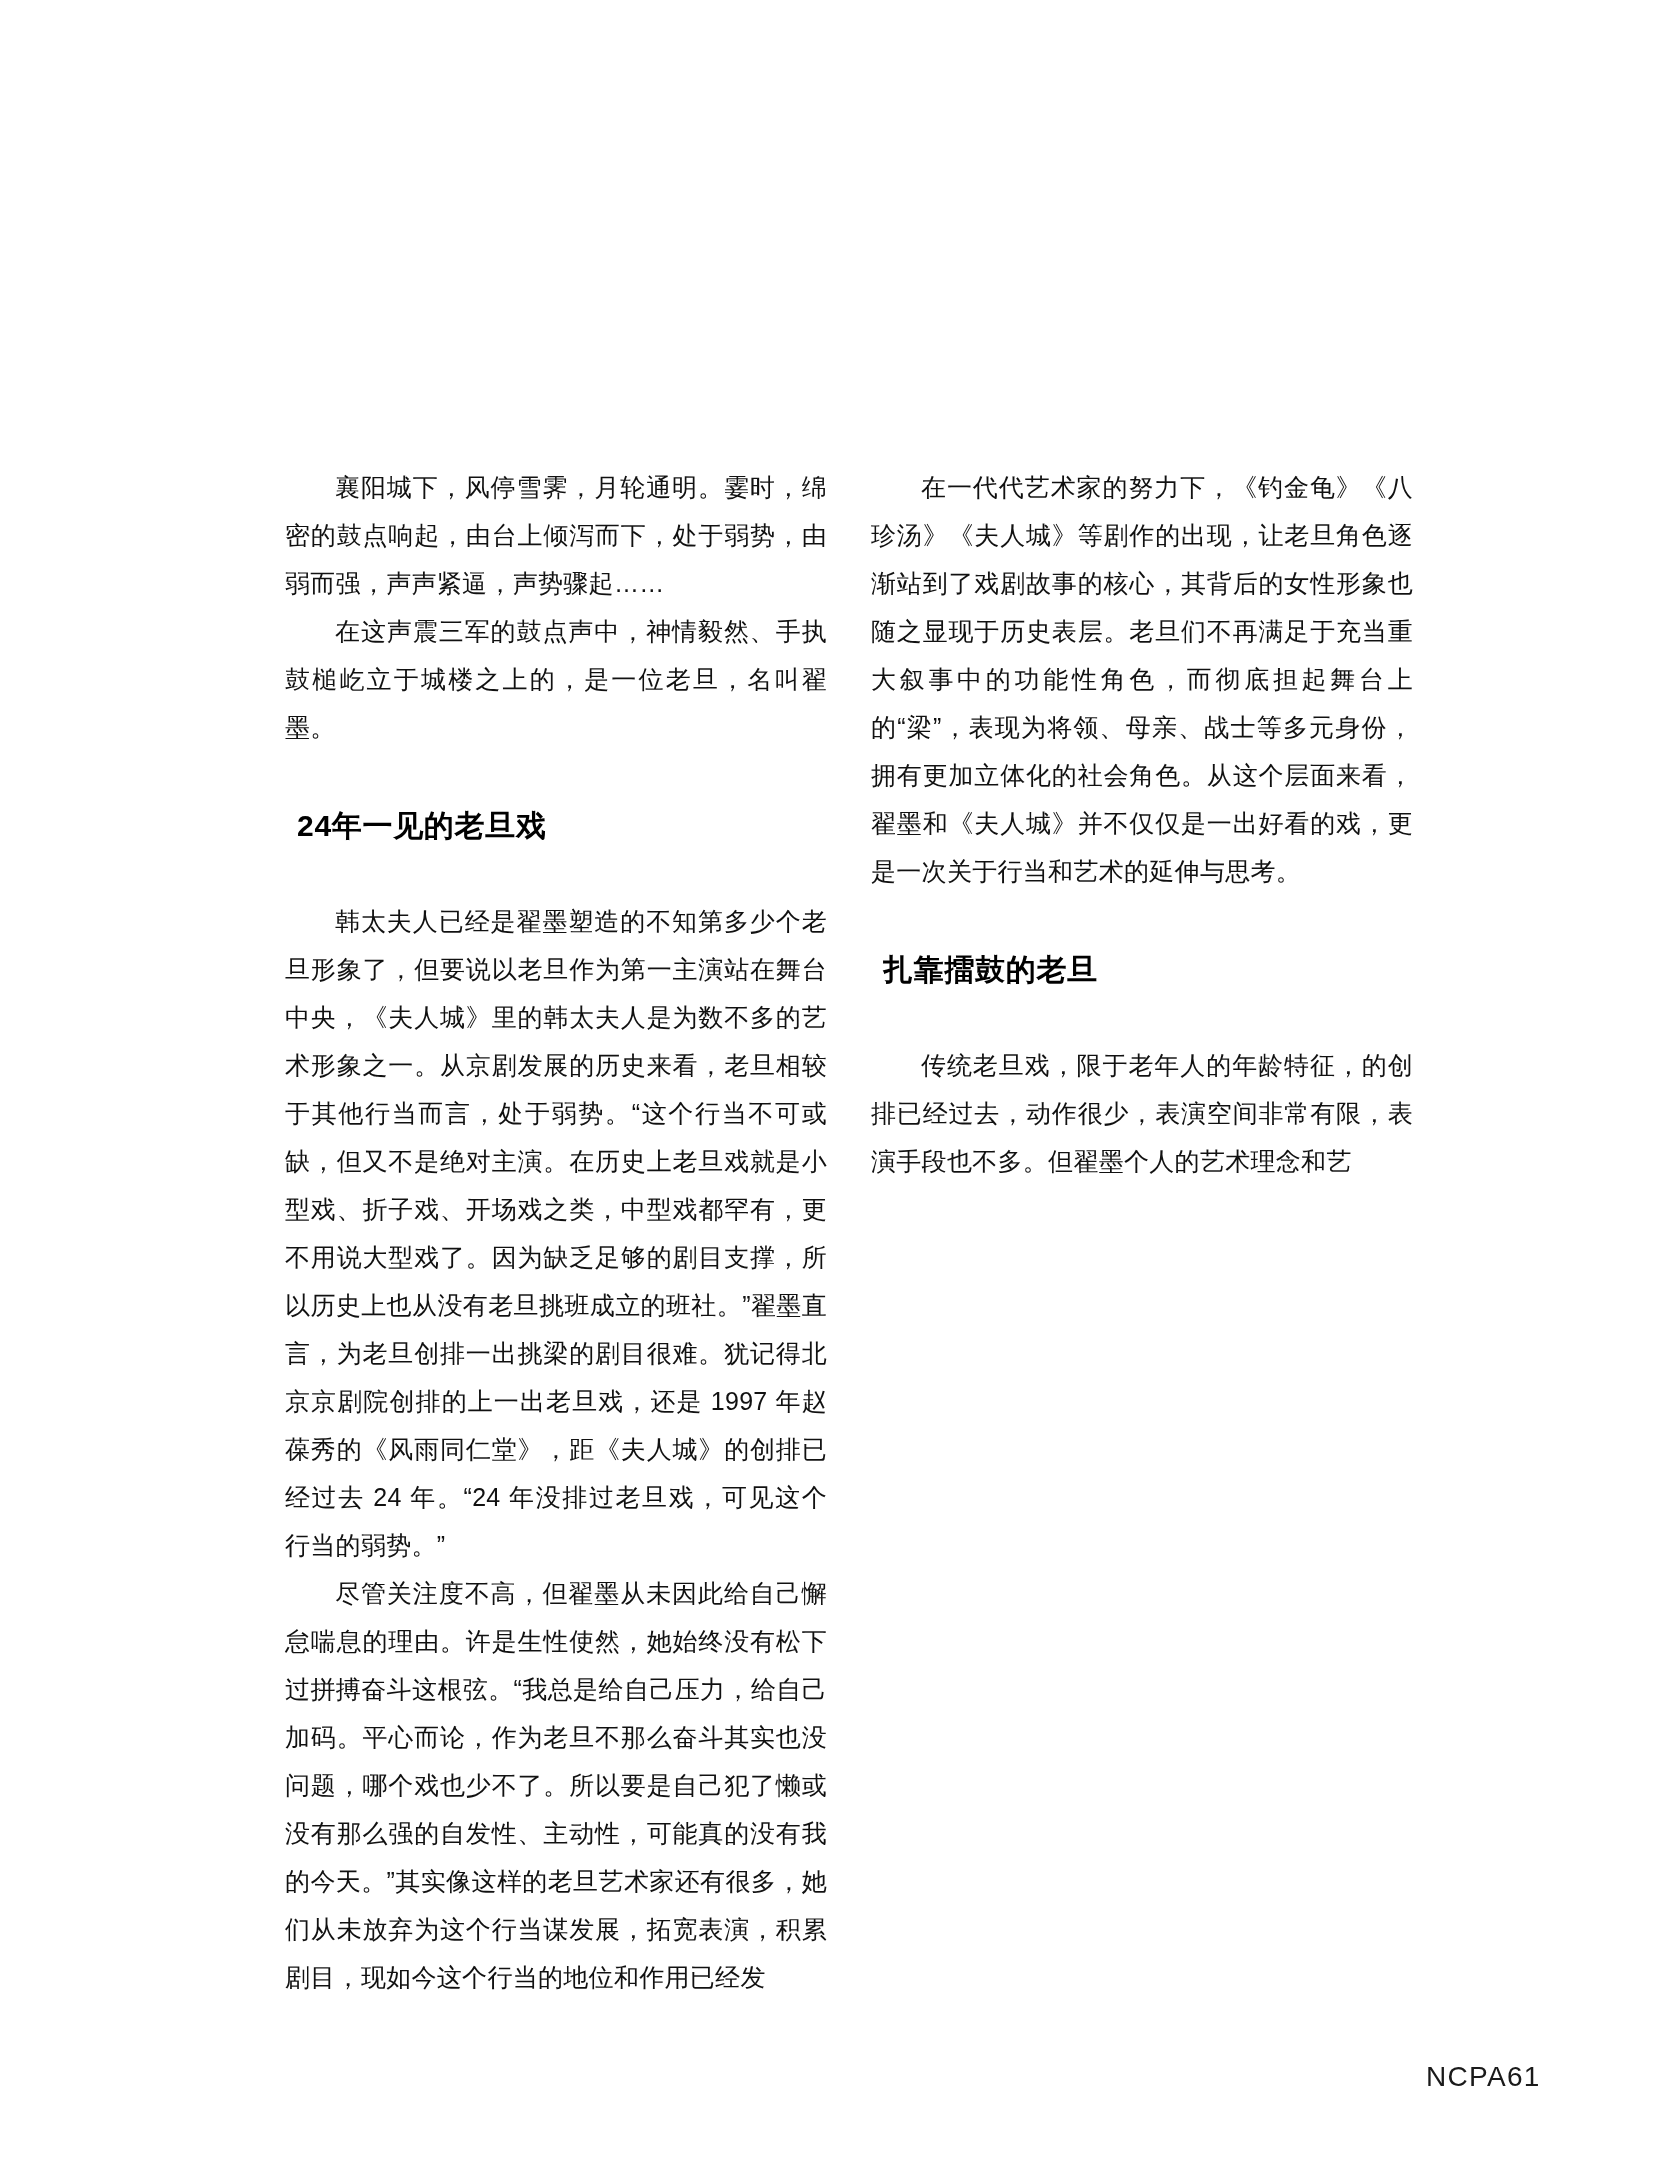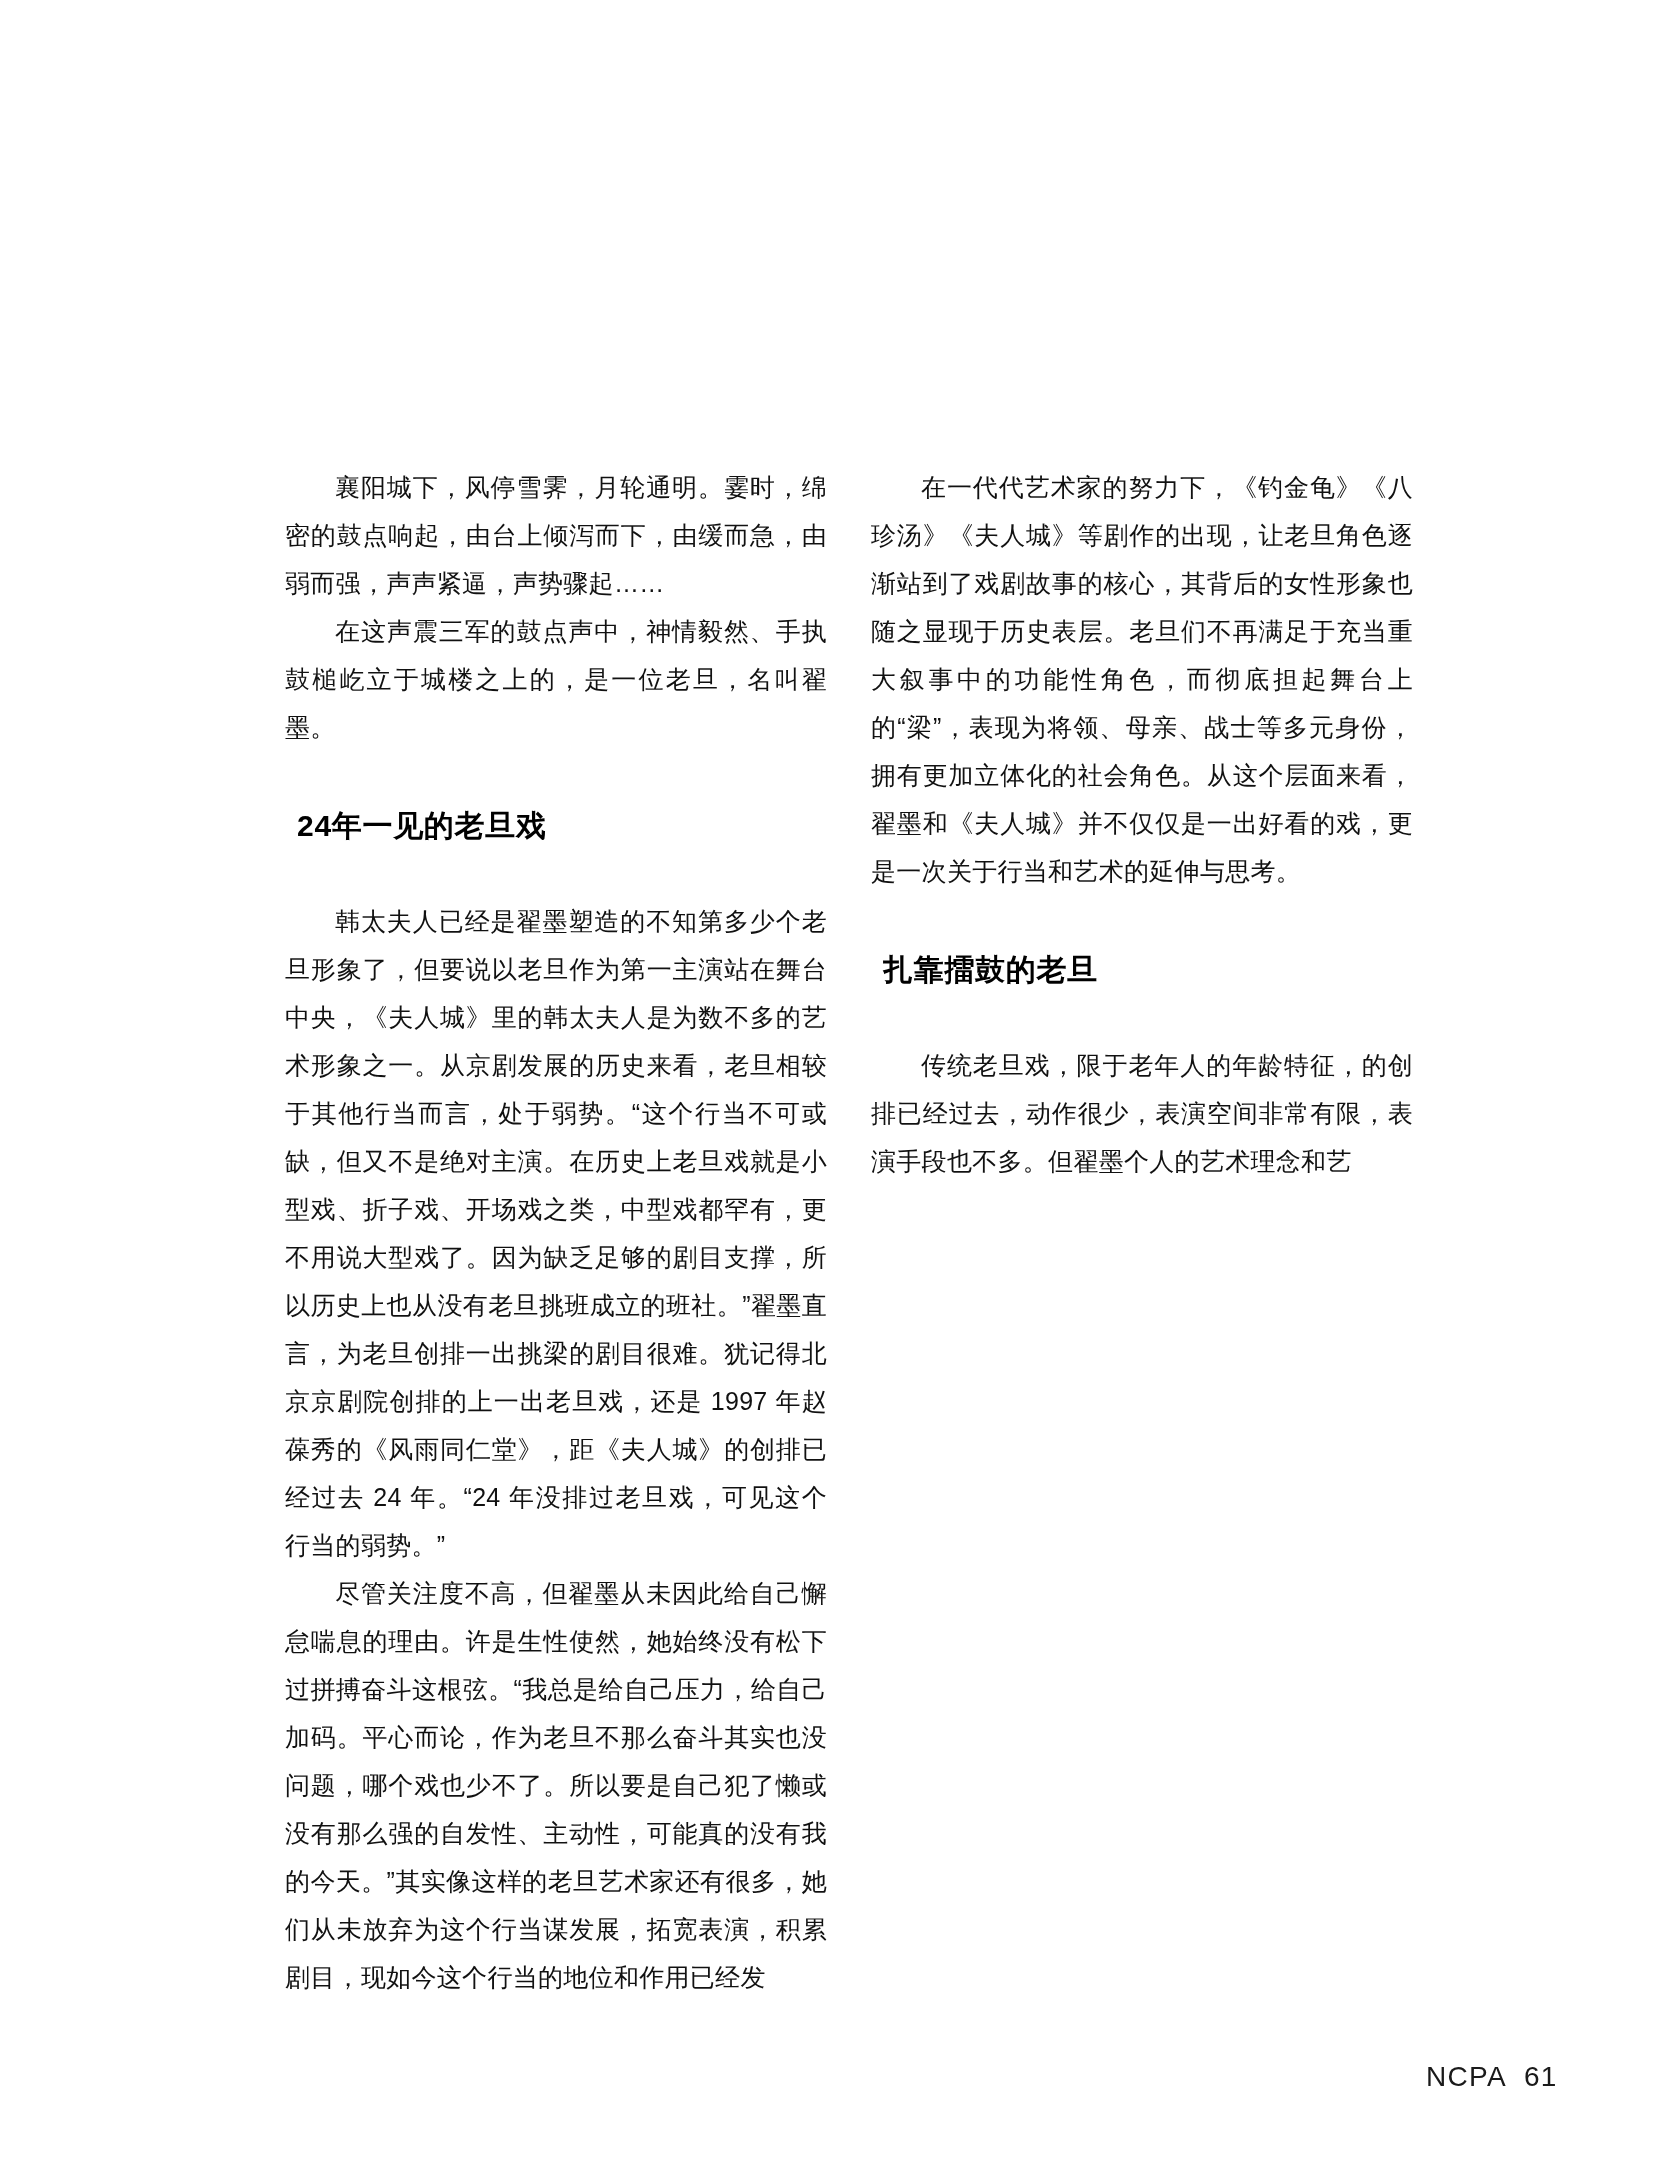--- a/index.html
+++ b/index.html
@@ -43,34 +43,33 @@
     letter-spacing: 0.7px;
     color: #000000;
     text-align: left;
   }
   .page-footer {
     position: absolute;
     left: 1426px;
     top: 2061px;
     display: flex;
     align-items: baseline;
-    gap: 17px;
     font-size: 28px;
     line-height: 32px;
     letter-spacing: 1.3px;
     color: #1a1a1a;
   }
 </style>
 </head>
 <body>
 
 <div class="page">
 
   <section class="col col-left">
-    <p class="para indent">襄阳城下，风停雪霁，月轮通明。霎时，绵密的鼓点响起，由台上倾泻而下，由缓而急，由弱而强，声声紧逼，声势骤起……</p>
+    <p class="para indent">襄阳城下，风停雪霁，月轮通明。霎时，绵密的鼓点响起，由台上倾泻而下，处于弱势，由弱而强，声声紧逼，声势骤起……</p>
     <p class="para indent">在这声震三军的鼓点声中，神情毅然、手执鼓槌屹立于城楼之上的，是一位老旦，名叫翟墨。</p>
     <h2 class="sec-heading">24年一见的老旦戏</h2>
     <p class="para indent">韩太夫人已经是翟墨塑造的不知第多少个老旦形象了，但要说以老旦作为第一主演站在舞台中央，《夫人城》里的韩太夫人是为数不多的艺术形象之一。从京剧发展的历史来看，老旦相较于其他行当而言，处于弱势。“这个行当不可或缺，但又不是绝对主演。在历史上老旦戏就是小型戏、折子戏、开场戏之类，中型戏都罕有，更不用说大型戏了。因为缺乏足够的剧目支撑，所以历史上也从没有老旦挑班成立的班社。”翟墨直言，为老旦创排一出挑梁的剧目很难。犹记得北京京剧院创排的上一出老旦戏，还是 1997 年赵葆秀的《风雨同仁堂》，距《夫人城》的创排已经过去 24 年。“24 年没排过老旦戏，可见这个行当的弱势。”</p>
     <p class="para indent">尽管关注度不高，但翟墨从未因此给自己懈怠喘息的理由。许是生性使然，她始终没有松下过拼搏奋斗这根弦。“我总是给自己压力，给自己加码。平心而论，作为老旦不那么奋斗其实也没问题，哪个戏也少不了。所以要是自己犯了懒或没有那么强的自发性、主动性，可能真的没有我的今天。”其实像这样的老旦艺术家还有很多，她们从未放弃为这个行当谋发展，拓宽表演，积累剧目，现如今这个行当的地位和作用已经发</p>
   </section>
 
   <section class="col col-right">
     <p class="para indent">在一代代艺术家的努力下，《钓金龟》《八珍汤》《夫人城》等剧作的出现，让老旦角色逐渐站到了戏剧故事的核心，其背后的女性形象也随之显现于历史表层。老旦们不再满足于充当重大叙事中的功能性角色，而彻底担起舞台上的“梁”，表现为将领、母亲、战士等多元身份，拥有更加立体化的社会角色。从这个层面来看，翟墨和《夫人城》并不仅仅是一出好看的戏，更是一次关于行当和艺术的延伸与思考。</p>
     <h2 class="sec-heading">扎靠擂鼓的老旦</h2>
     <p class="para indent">传统老旦戏，限于老年人的年龄特征，的创排已经过去，动作很少，表演空间非常有限，表演手段也不多。但翟墨个人的艺术理念和艺</p>

